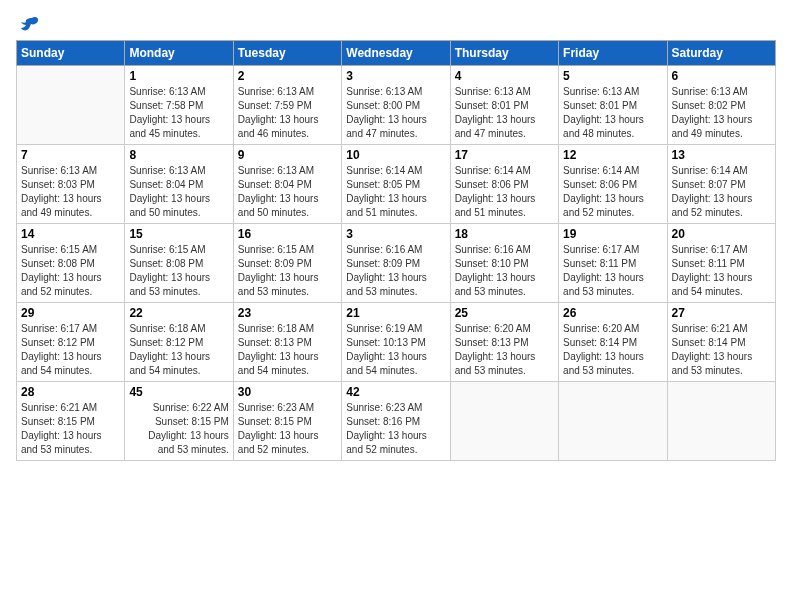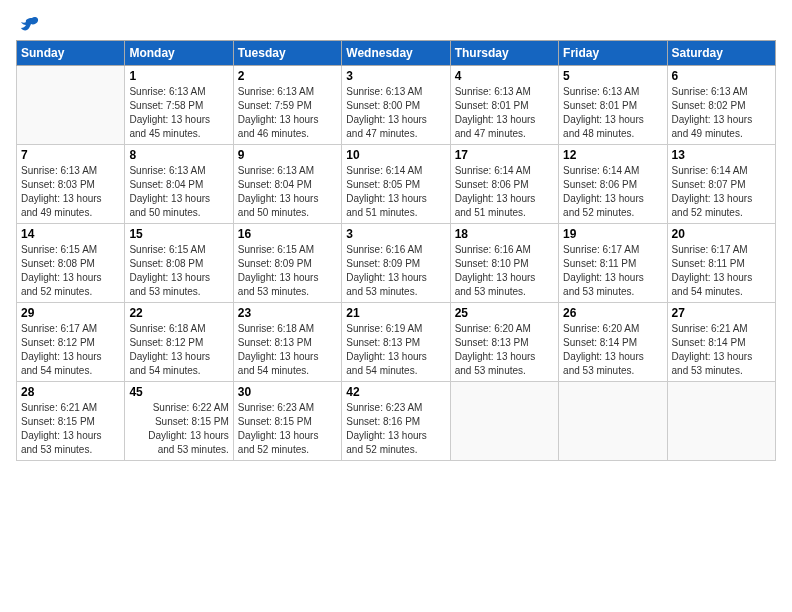--- a/index.html
+++ b/index.html
@@ -268,21 +268,21 @@
         <td>
           <span class="day-number">23</span>
           <div class="day-info" style="white-space: pre-line;">Sunrise: 6:18 AM
 Sunset: 8:13 PM
 Daylight: 13 hours
 and 54 minutes.</div>
         </td>
         <td>
           <span class="day-number">21</span>
           <div class="day-info" style="white-space: pre-line;">Sunrise: 6:19 AM
-Sunset: 8:13 PM
+Sunset: 10:13 PM
 Daylight: 13 hours
 and 54 minutes.</div>
         </td>
         <td>
           <span class="day-number">25</span>
           <div class="day-info" style="white-space: pre-line;">Sunrise: 6:20 AM
 Sunset: 8:13 PM
 Daylight: 13 hours
 and 53 minutes.</div>
         </td>

